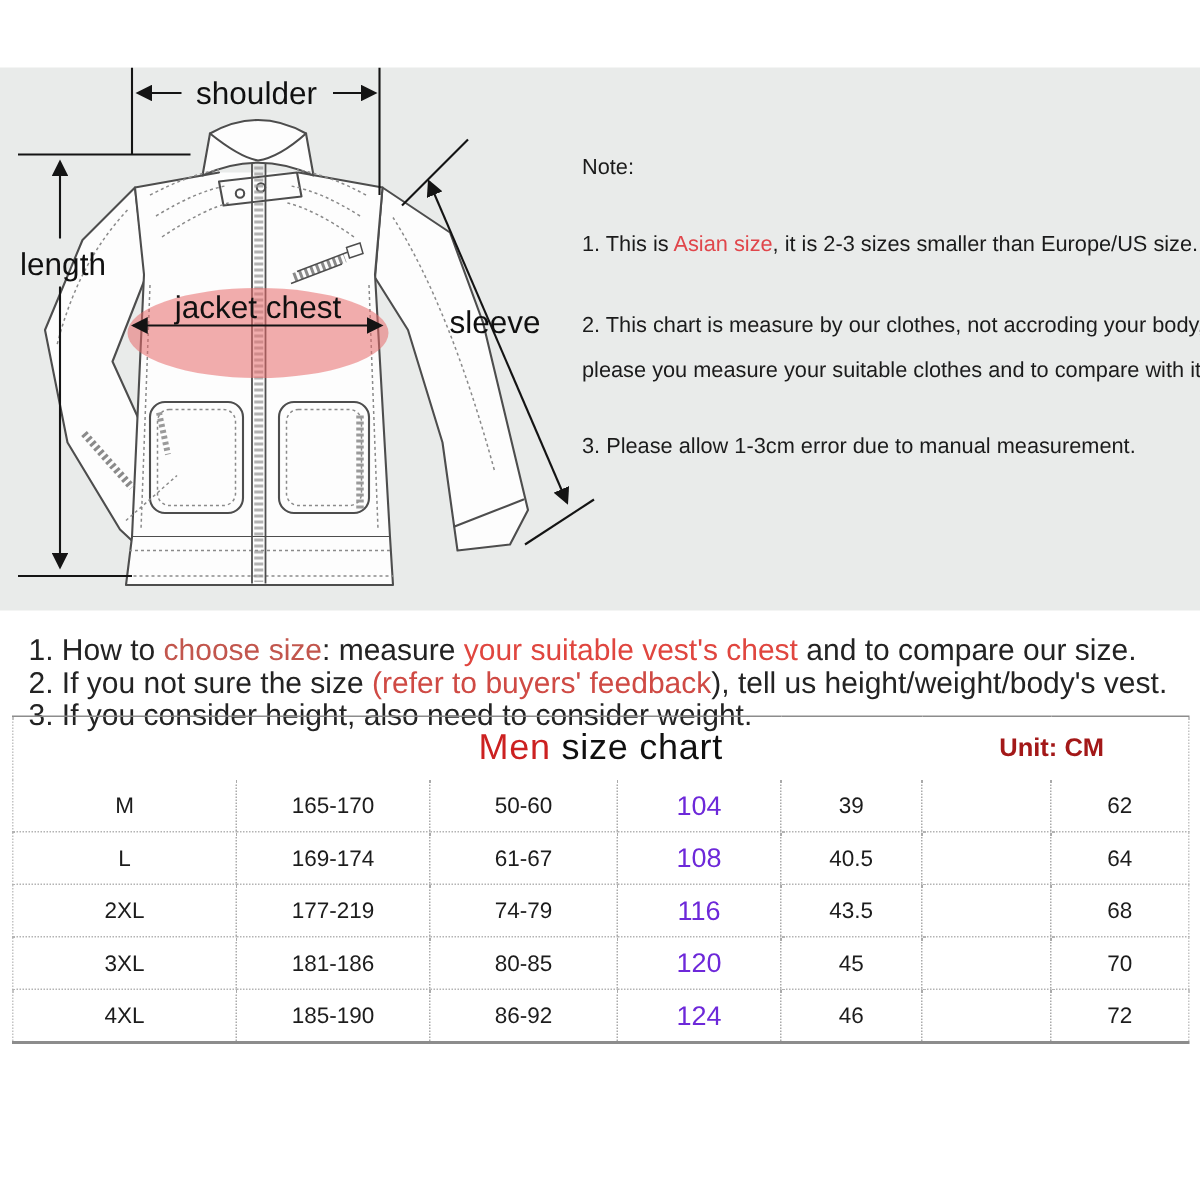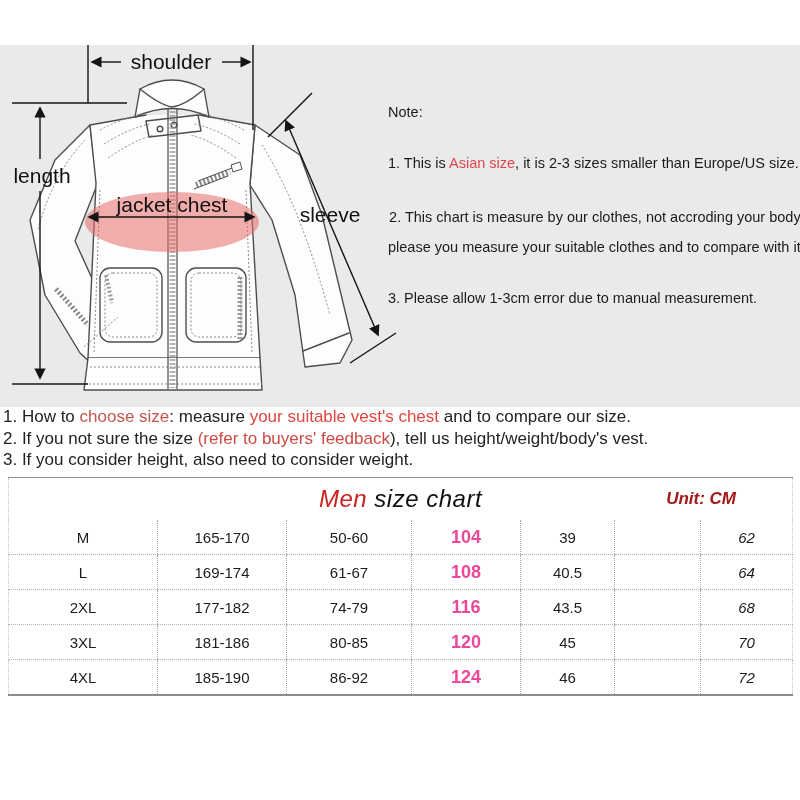--- a/index.html
+++ b/index.html
@@ -9,31 +9,31 @@
     font-family:"Liberation Sans", sans-serif;
     color:#1c1c1c;
   }
   .gray-panel{
     position:absolute;left:0;top:45px;width:800px;height:362px;
     background:#e9ebea;
   }
   .diagram-svg{position:absolute;left:0;top:0;}
 
   
-  .note-block p{margin:0;position:absolute;white-space:nowrap;font-size:14.5px;color:#1b1b1b;text-align:center;}
+  .note-block p{margin:0;position:absolute;white-space:nowrap;font-size:14.5px;color:#1b1b1b;}
   .note-title{color:#dc414b;font-size:16px;}
   .nred{color:#e0464b;}
   .note-l1{left:388px;top:104px;}
   .note-l2{left:388px;top:155px;}
   .note-l3{left:388px;top:202px;line-height:30px;}
   .note-l3 span{display:block;}
   .note-l4{left:388px;top:290px;}
 
   
-  .tips p{margin:0;position:absolute;white-space:nowrap;font-size:17px;color:#232323;}
+  .tips p{margin:16px;position:absolute;white-space:nowrap;font-size:20px;color:#232323;}
   .tip1{left:3px;top:407px;}
   .tip2{left:3px;top:429px;}
   .tip3{left:3px;top:450px;}
   .tr1{color:#c2564d;}
   .tr2{color:#e0463f;}
   .tr3{color:#cf4a44;}
 
   
   .size-table-wrap{position:absolute;left:8px;top:477px;width:784px;}
   table.size{
@@ -51,27 +51,27 @@
     position:absolute;right:56px;top:50%;transform:translateY(-50%);
     font-size:17px;font-weight:700;color:#a31818;text-align:right;
   }
   th{
     height:37px;font-weight:400;font-size:16px;color:#1c1c1c;
     border-bottom:1px dotted #9c9c9c;text-align:center;vertical-align:middle;
   }
   th.red{color:#c23a32;}
   th + th, tbody td + td{border-left:1px dotted #aaaaaa;}
   th:first-child, tbody td:first-child{border-left:1px dotted #c4c4c4;}
-  th:last-child, tbody td:last-child{border-right:1px dotted #c4c4c4;font-style:italic;}
+  th:last-child, tbody td:last-child{border-right:1px dotted #c4c4c4;}
   tbody td{
     height:32px;text-align:center;vertical-align:middle;
     font-size:15px;color:#1c1c1c;border-bottom:1px dotted #b3b3b3;
   }
   tbody tr:last-child td{border-bottom:none;}
-  tbody td.c-chest{font-size:18px;font-weight:700;color:#ec4899;}
+  tbody td.c-chest{font-size:18px;font-weight:400;color:#6d28d9;}
 </style>
 </head>
 <body>
 
 <div class="gray-panel">
   <svg class="diagram-svg" width="400" height="362" viewBox="0 0 400 362">
     <defs>
       <marker id="ah" viewBox="0 0 10 10" refX="8.5" refY="5" markerWidth="8" markerHeight="8" orient="auto-start-reverse">
         <path d="M0,0 L10,5 L0,10 z" fill="#141414"></path>
       </marker>
@@ -209,21 +209,21 @@
           <td class="c-val">L</td>
           <td class="c-val">169-174</td>
           <td class="c-val">61-67</td>
           <td class="c-chest">108</td>
           <td class="c-val">40.5</td>
           <td class="c-val"></td>
           <td class="c-val">64</td>
         </tr>
         <tr>
           <td class="c-val">2XL</td>
-          <td class="c-val">177-182</td>
+          <td class="c-val">177-219</td>
           <td class="c-val">74-79</td>
           <td class="c-chest">116</td>
           <td class="c-val">43.5</td>
           <td class="c-val"></td>
           <td class="c-val">68</td>
         </tr>
         <tr>
           <td class="c-val">3XL</td>
           <td class="c-val">181-186</td>
           <td class="c-val">80-85</td>

